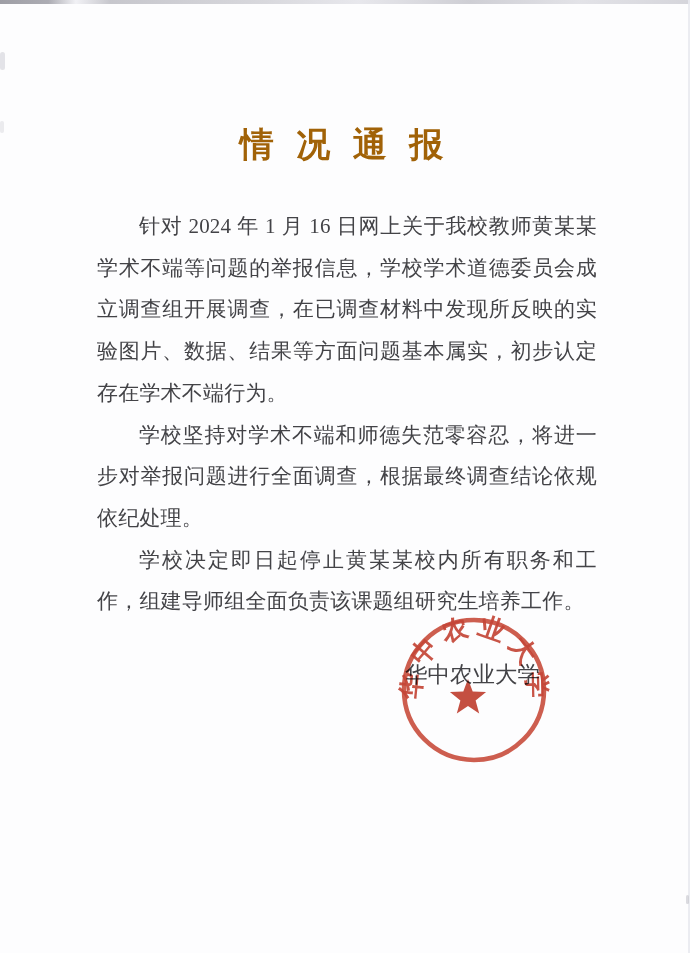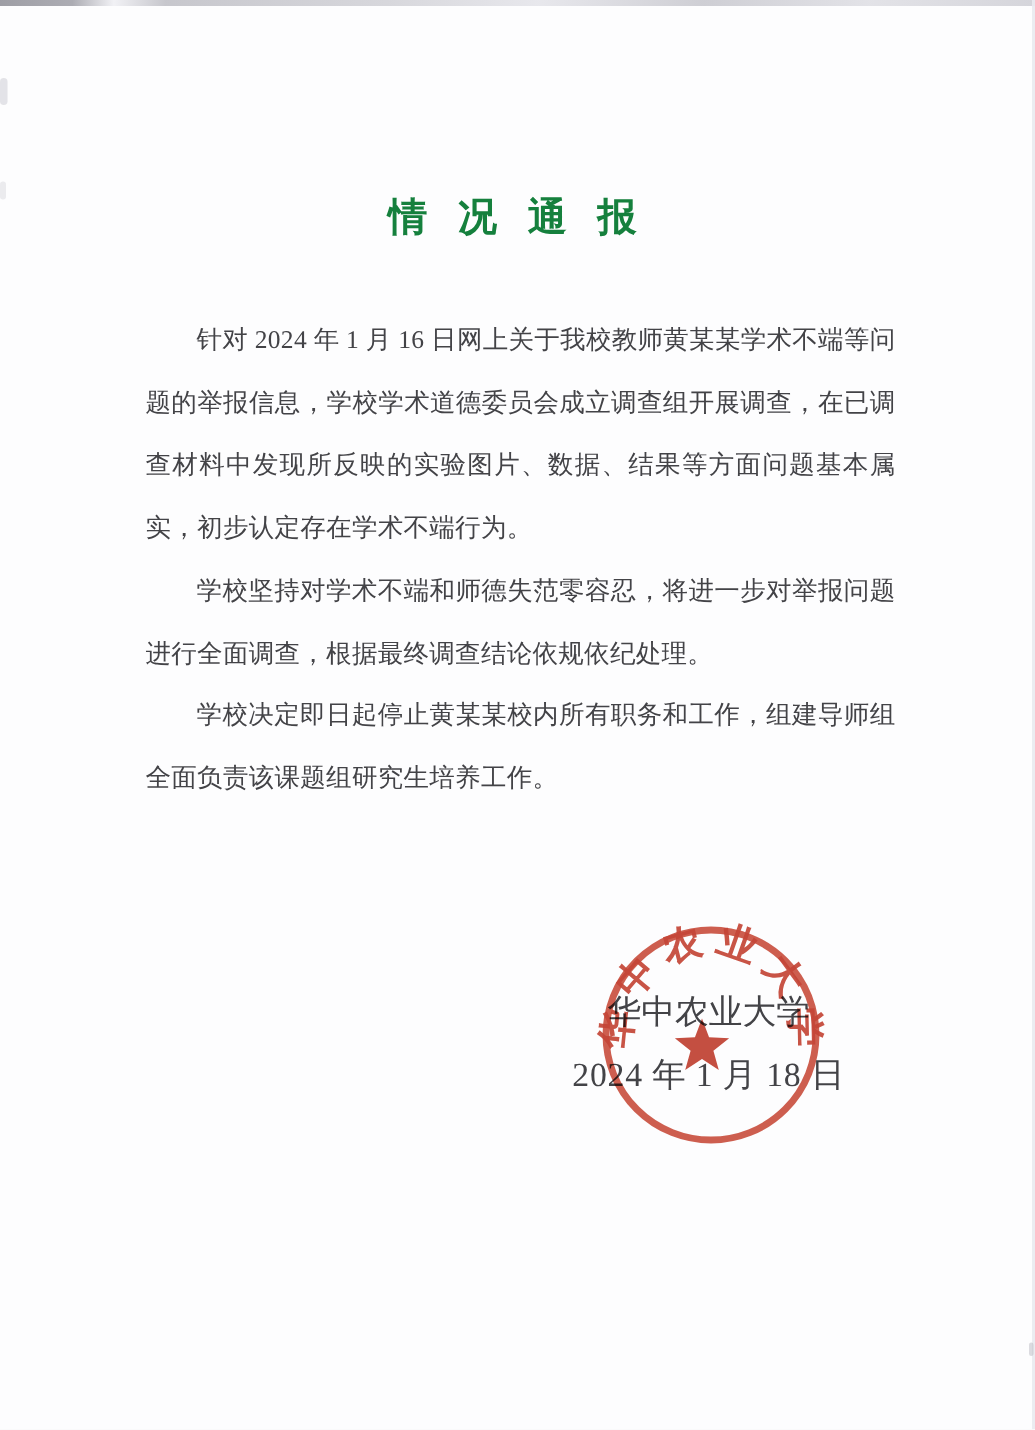--- a/index.html
+++ b/index.html
@@ -27,30 +27,30 @@
     background: #e9eaef; opacity: .9;
   }
   .smudge { position: absolute; background: #c9c9d1; border-radius: 3px; }
   .smudge.s1 { left: 0; top: 52px;  width: 5px; height: 18px; opacity: .5; }
   .smudge.s2 { left: 0; top: 121px; width: 4px; height: 12px; opacity: .35; }
   .smudge.s3 { right: 1px; top: 895px; width: 3px; height: 9px; opacity: .5; background:#b9b9c1; }
 
   .doc-title {
     position: absolute; top: 128px; left: 0; width: 690px;
     text-align: center;
-    font-size: 26px; font-weight: 700;
+    font-size: 34px; font-weight: 700;
     letter-spacing: 7px;
-    color: #15803d;
+    color: #a16207;
     line-height: 34px;
     white-space: pre;
   }
   .doc-body {
     position: absolute; top: 206px; left: 97px; width: 500px;
     color: #434347;
-    font-size: 17px;
+    font-size: 21px;
     line-height: 41.7px;
     letter-spacing: 0.2px;
     text-align: justify;
   }
   .doc-body p { margin: 0; text-indent: 2em; }
   .sign-block {
     position: absolute; top: 654px; left: 310px; width: 325px;
     text-align: center;
     color: #434347;
     font-size: 22.5px;
@@ -80,21 +80,20 @@
   <div class="doc-title">情 况 通 报</div>
 
   <div class="doc-body">
     <p>针对 2024 年 1 月 16 日网上关于我校教师黄某某学术不端等问题的举报信息，学校学术道德委员会成立调查组开展调查，在已调查材料中发现所反映的实验图片、数据、结果等方面问题基本属实，初步认定存在学术不端行为。</p>
     <p>学校坚持对学术不端和师德失范零容忍，将进一步对举报问题进行全面调查，根据最终调查结论依规依纪处理。</p>
     <p>学校决定即日起停止黄某某校内所有职务和工作，组建导师组全面负责该课题组研究生培养工作。</p>
   </div>
 
   <div class="sign-block">
     <div class="sig">华中农业大学</div>
-    <div class="date">2024 年 1 月 18 日</div>
   </div>
 
   <svg class="seal" viewBox="0 0 164 164">
     <g transform="translate(82,82)">
       <circle cx="0" cy="0" r="70" fill="none" stroke="#c74331" stroke-width="4.6" opacity="0.92"></circle>
       <path id="seal-arc" d="M -52 14 A 54 54 0 1 1 52 14" fill="none"></path>
       <text font-family="Liberation Serif, DejaVu Serif, serif" font-size="26" font-weight="700" fill="#c23727" opacity="0.92" letter-spacing="6.5">
         <textPath href="#seal-arc" startOffset="2%">华中农业大学</textPath>
       </text>
       <polygon fill="#bd3322" opacity="0.93" transform="translate(-6,8)" points="0,-19 4.7,-6.5 18.1,-5.9 7.6,2.5 11.2,15.4 0,8 -11.2,15.4 -7.6,2.5 -18.1,-5.9 -4.7,-6.5"></polygon>

